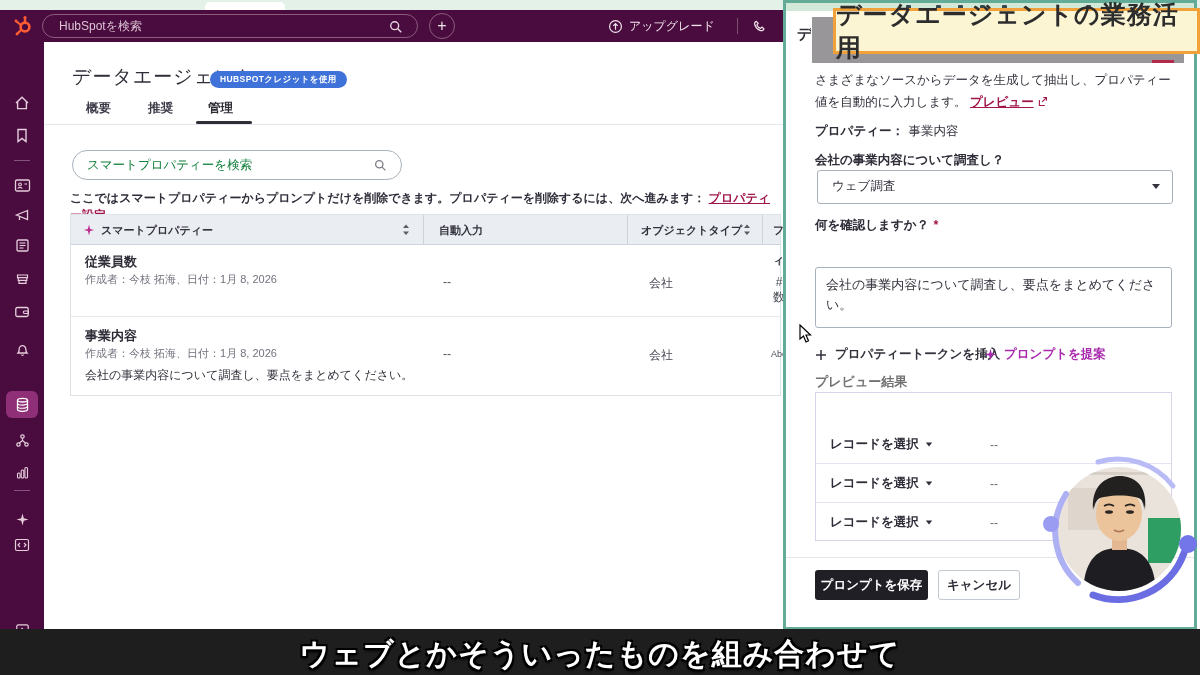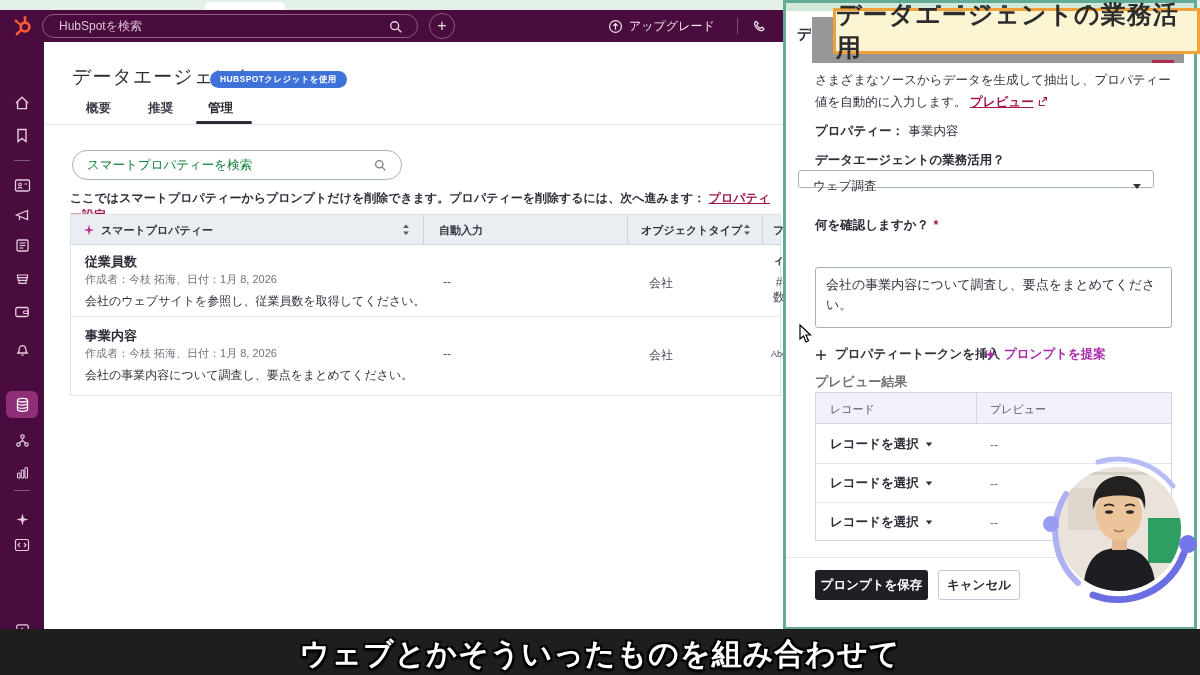--- a/index.html
+++ b/index.html
@@ -244,21 +244,20 @@
       <svg style="position:absolute;left:672px;top:8px" width="8" height="14" viewBox="0 0 8 14">
           <polygon points="1,5 4,1.5 7,5" fill="#5a5964"></polygon>
           <polygon points="1,8.5 4,12 7,8.5" fill="#5a5964"></polygon>
         </svg>
       <div class="th-sep" style="left:691px"></div>
       <div class="th" style="left:702px">フィ</div>
     </div>
 
     <div class="abs row-name" style="left:14px;top:38px">従業員数</div>
     <div class="abs row-meta" style="left:14px;top:57px">作成者：今枝 拓海、日付：1月 8, 2026</div>
-    <div class="abs row-desc" style="left:14px;top:78px">会社のウェブサイトを参照し、従業員数を取得してください。</div>
     <div class="abs cell" style="left:372px;top:60px">--</div>
     <div class="abs cell" style="left:578px;top:60px">会社</div>
     <div class="abs cell" style="left:702px;top:60px"># 数</div>
     <div class="row-div" style="top:101px"></div>
 
     <div class="abs row-name" style="left:14px;top:112px">事業内容</div>
     <div class="abs row-meta" style="left:14px;top:131px">作成者：今枝 拓海、日付：1月 8, 2026</div>
     <div class="abs row-desc" style="left:14px;top:152px">会社の事業内容について調査し、要点をまとめてください。</div>
     <div class="abs cell" style="left:372px;top:132px">--</div>
     <div class="abs cell" style="left:578px;top:132px">会社</div>
@@ -284,22 +283,22 @@
       <svg width="11" height="11" viewBox="0 0 14 14" style="vertical-align:-1px">
           <path d="M3 5 V12 H10 M8 2 H12 V6 M12 2 L6.5 7.5" fill="none" stroke="#a0154a" stroke-width="1.4"></path>
         </svg>
     </div>
 
     <div class="abs" style="left:29px;top:118px">
       <span class="ov-label">プロパティー：</span>
       <span class="ov-text">事業内容</span>
     </div>
 
-    <div class="abs ov-label" style="left:29px;top:149px">データエージェントの業務活用？</div>
-    <div class="abs select" style="left:12px;top:167px;width:356px;height:18px">
+    <div class="abs ov-label" style="left:29px;top:149px">会社の事業内容について調査し？</div>
+    <div class="abs select" style="left:31px;top:167px;width:356px;height:34px">
       <span class="ov-text" style="position:absolute;left:14px;top:7px">ウェブ調査</span>
       <div class="caret" style="position:absolute;right:12px;top:13px"></div>
     </div>
 
     <div class="abs" style="left:29px;top:212px">
       <span class="ov-label">何を確認しますか？</span>
       <span style="color:#a0154a;font-weight:700;font-size:12.5px">*</span>
     </div>
 
     <div class="abs" style="left:29px;top:264px;width:357px;height:61px;border:1px solid #a9b1bc;border-radius:3px;padding:7px 10px;font-size:13px;color:#33323d;line-height:1.5">
@@ -315,25 +314,20 @@
     <div class="abs" style="left:198px;top:343px;display:flex;align-items:center;gap:7px">
       <svg width="13" height="13" viewBox="0 0 15 15">
           <path d="M7.5 1 L8.9 6.1 L14 7.5 L8.9 8.9 L7.5 14 L6.1 8.9 L1 7.5 L6.1 6.1 Z" fill="#a829ad"></path>
         </svg>
       <span style="font-size:12.5px;font-weight:700;color:#a829ad">プロンプトを提案</span>
     </div>
 
     <div class="abs" style="left:29px;top:370px;font-size:13px;font-weight:700;color:#737373">プレビュー結果</div>
 
     <div class="abs pv-tbl" style="left:29px;top:389px;width:357px;height:149px">
-      <div class="pv-head" style="position:absolute;left:0;top:0;width:355px;height:31px">
-        <span class="pv-th" style="position:absolute;left:14px;top:9px">レコード</span>
-        <div style="position:absolute;left:160px;top:0;width:1px;height:31px;background:#d9d3e9"></div>
-        <span class="pv-th" style="position:absolute;left:174px;top:9px">プレビュー</span>
-      </div>
       <div class="abs" style="left:14px;top:43px;display:flex;align-items:center;gap:6px">
         <span style="font-size:12.5px;font-weight:700;color:#2e2d38">レコードを選択</span>
         <div class="caret" style="border-top-color:#2e2d38;transform:scale(.8)"></div>
       </div>
       <span class="abs" style="left:174px;top:45px;font-size:12px;color:#6b6977">--</span>
       <div style="position:absolute;left:0;top:70px;width:355px;height:1px;background:#e7e2f2"></div>
       <div class="abs" style="left:14px;top:82px;display:flex;align-items:center;gap:6px">
         <span style="font-size:12.5px;font-weight:700;color:#2e2d38">レコードを選択</span>
         <div class="caret" style="border-top-color:#2e2d38;transform:scale(.8)"></div>
       </div>

